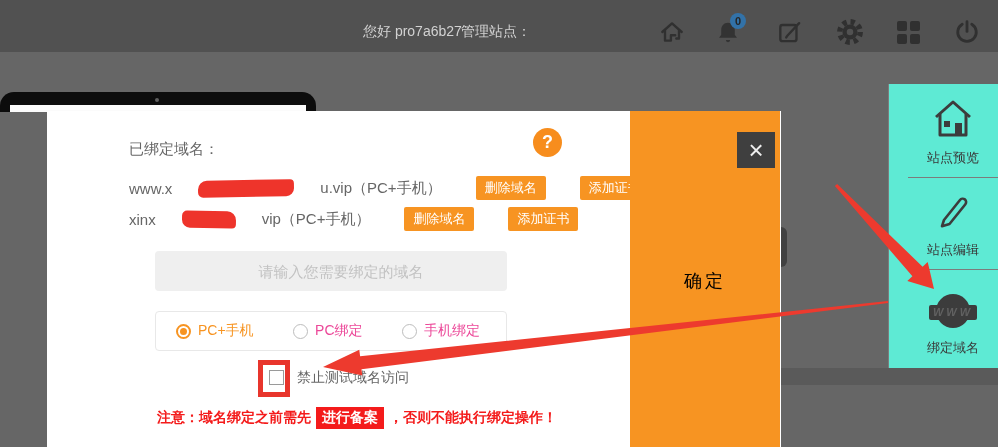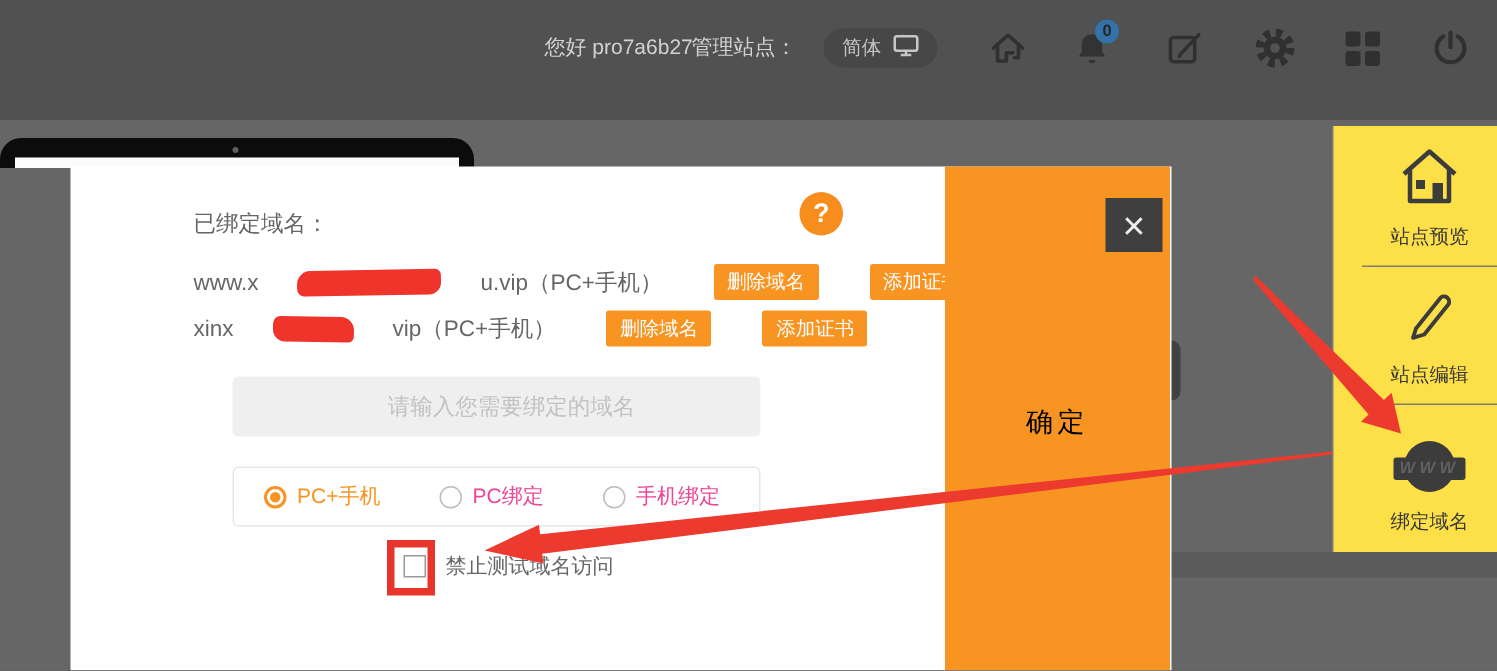--- a/index.html
+++ b/index.html
@@ -1,21 +1,21 @@
 <!DOCTYPE html>
 <html><head>
 <meta charset="utf-8">
 <style>
   * { margin:0; padding:0; box-sizing:border-box; }
   html,body { background:#333; }
   body { font-family:"Liberation Sans","DejaVu Sans",sans-serif; }
   .stage { position:relative; width:998px; height:447px; overflow:hidden; background:#666666; }
 
   
-  .topbar { position:absolute; left:0; top:0; width:998px; height:80px; background:#515151; z-index:5; }
+  .topbar { position:absolute; left:0; top:0; width:998px; height:52px; background:#515151; z-index:5; }
   .tb-text { position:absolute; top:23px; font-size:14px; color:#d2d2d2; white-space:nowrap; }
   .lang-pill { position:absolute; left:549px; top:19px; width:76px; height:26px; border-radius:13px;
                background:#474747; color:#c6c6c6; font-size:13px; display:flex; align-items:center;
                justify-content:center; gap:7px; cursor:pointer; }
   .tb-icon { position:absolute; top:16px; width:32px; height:32px; display:flex; align-items:center;
              justify-content:center; cursor:pointer; }
   .tb-icon svg { display:block; }
   .badge { position:absolute; left:730px; top:13px; width:16px; height:16px; border-radius:50%;
            background:#3272a8; color:#262626; font-size:11px; font-weight:bold; display:flex;
            align-items:center; justify-content:center; z-index:6; }
@@ -23,21 +23,21 @@
   .grid-glyph span { background:#303030; border-radius:2px; }
 
   
   .laptop { position:absolute; left:0; top:92px; width:316px; height:20px; background:#0c0c0c;
             border-radius:14px 14px 0 0; z-index:2; }
   .laptop .cam { position:absolute; left:155px; top:6px; width:4px; height:4px; border-radius:50%; background:#5e5e5e; }
   .laptop .screen { position:absolute; left:10px; bottom:0; width:296px; height:7px; background:#fbfbfb; }
   .dark-band { position:absolute; left:734px; top:368px; width:264px; height:17px; background:#5a5a5a; z-index:2; }
 
   
-  .sidebar { position:absolute; left:888px; top:84px; width:110px; height:284px; background:#fde047;
+  .sidebar { position:absolute; left:888px; top:84px; width:110px; height:284px; background:#5eead4;
              border-left:1px solid #7c7c7c; z-index:3;padding-left:19px; }
   .sb-cell { display:flex; flex-direction:column; align-items:center; justify-content:flex-end;
              border-bottom:1px solid #7c7c7c; cursor:pointer; padding-bottom:10px; }
   .sb-cell.c1 { height:94px; } .sb-cell.c2 { height:92px; } .sb-cell.c3 { height:97px; border-bottom:none; }
   .sb-label { font-size:13px; color:#393939; margin-top:6px; }
   .globe { position:relative; width:48px; height:40px;font-style:italic; }
   .globe .ball { position:absolute; left:7px; top:1px; width:34px; height:34px; border-radius:50%; background:#3c3c3c; }
   .globe .band { position:absolute; left:0; top:12px; width:48px; height:15px; background:#3c3c3c; border-radius:2px;
                  color:#616161; font-size:11px; font-weight:bold; letter-spacing:3px; text-align:center; line-height:15px; }
 
@@ -92,29 +92,20 @@
 </style>
 </head>
 <body>
 
 <div class="stage">
 
   <div class="topbar">
     <span class="tb-text" style="left:363px;">您好 pro7a6b27</span>
     <span class="tb-text" style="left:461px;">管理站点：</span>
 
-    <div class="lang-pill">
-      <span>简体</span>
-      <span>
-        <svg width="18" height="15" viewBox="0 0 18 15" fill="none" stroke="#c6c6c6" stroke-width="1.7">
-          <rect x="1.5" y="1.2" width="15" height="9.6" rx="1.5"></rect>
-          <path d="M9 10.8 v2.2 M5.5 13.6 h7"></path>
-        </svg>
-      </span>
-    </div>
 
     <div class="tb-icon" style="left:656px;">
       <svg width="28" height="28" viewBox="0 0 26 26" fill="none" stroke="#303030" stroke-width="2.2" stroke-linecap="round" stroke-linejoin="round">
         <path d="M4 13 L13 5 L22 13"></path>
         <path d="M6.5 11.5 V21 H12 V16 H16 M19.5 11.5 V19 H17"></path>
       </svg>
     </div>
 
     <div class="tb-icon" style="left:712px;">
       <svg width="28" height="28" viewBox="0 0 26 26">
@@ -244,20 +235,25 @@
         <span class="rcirc"></span>
         <span>手机绑定</span>
       </span>
     </div>
 
     <div class="red-box">
       <span class="cbox"></span>
     </div>
     <span class="cbox-label">禁止测试域名访问</span>
 
+    <div class="warning">
+      <span>注意：域名绑定之前需先</span>
+      <span class="filing-link">进行备案</span>
+      <span>，否则不能执行绑定操作！</span>
+    </div>
 
     <div class="confirm-strip">
       <span class="txt">确定</span>
     </div>
   </div>
 
   <div class="help-btn">?</div>
   <div class="close-btn">×</div>
 
   <svg class="arrows" viewBox="0 0 998 447">

